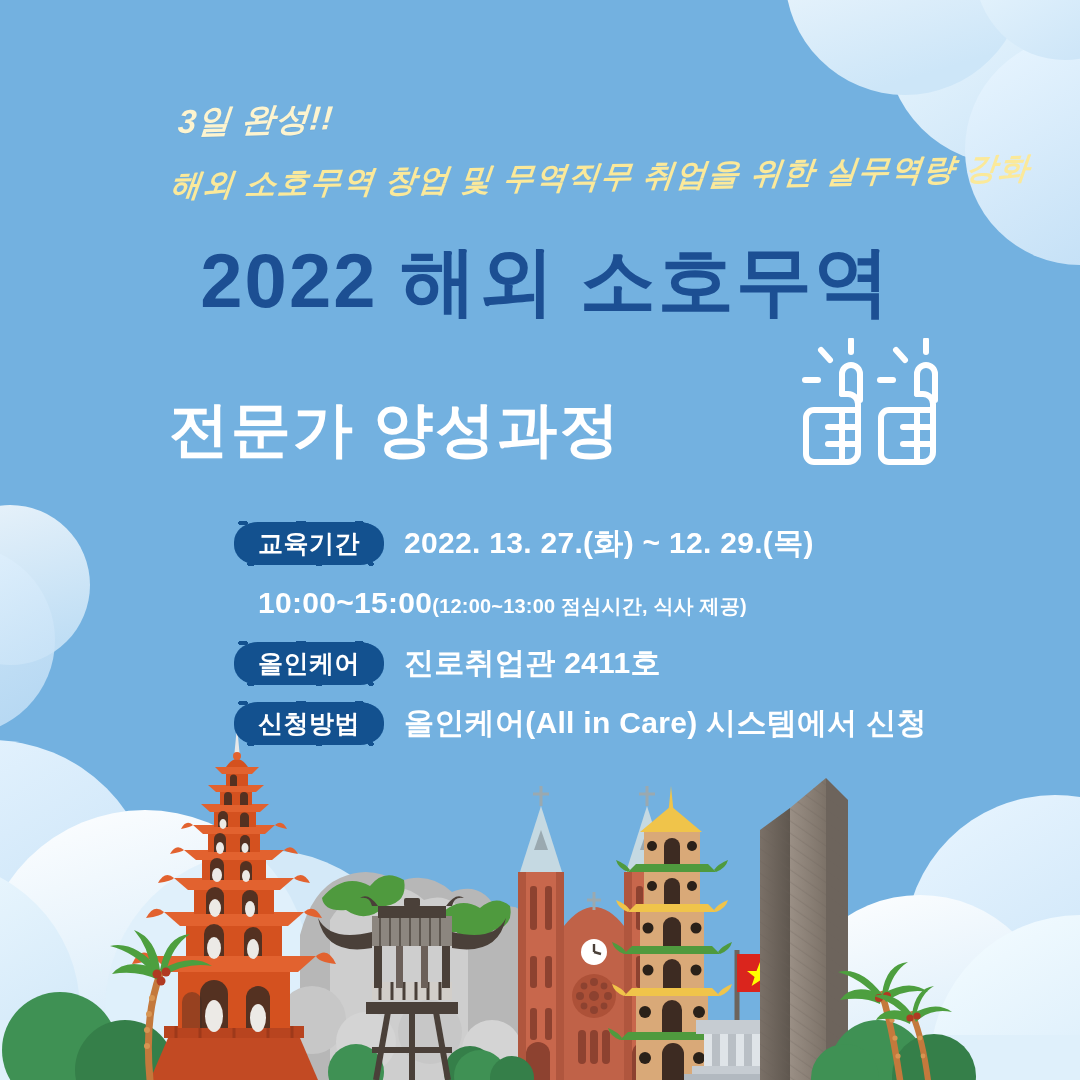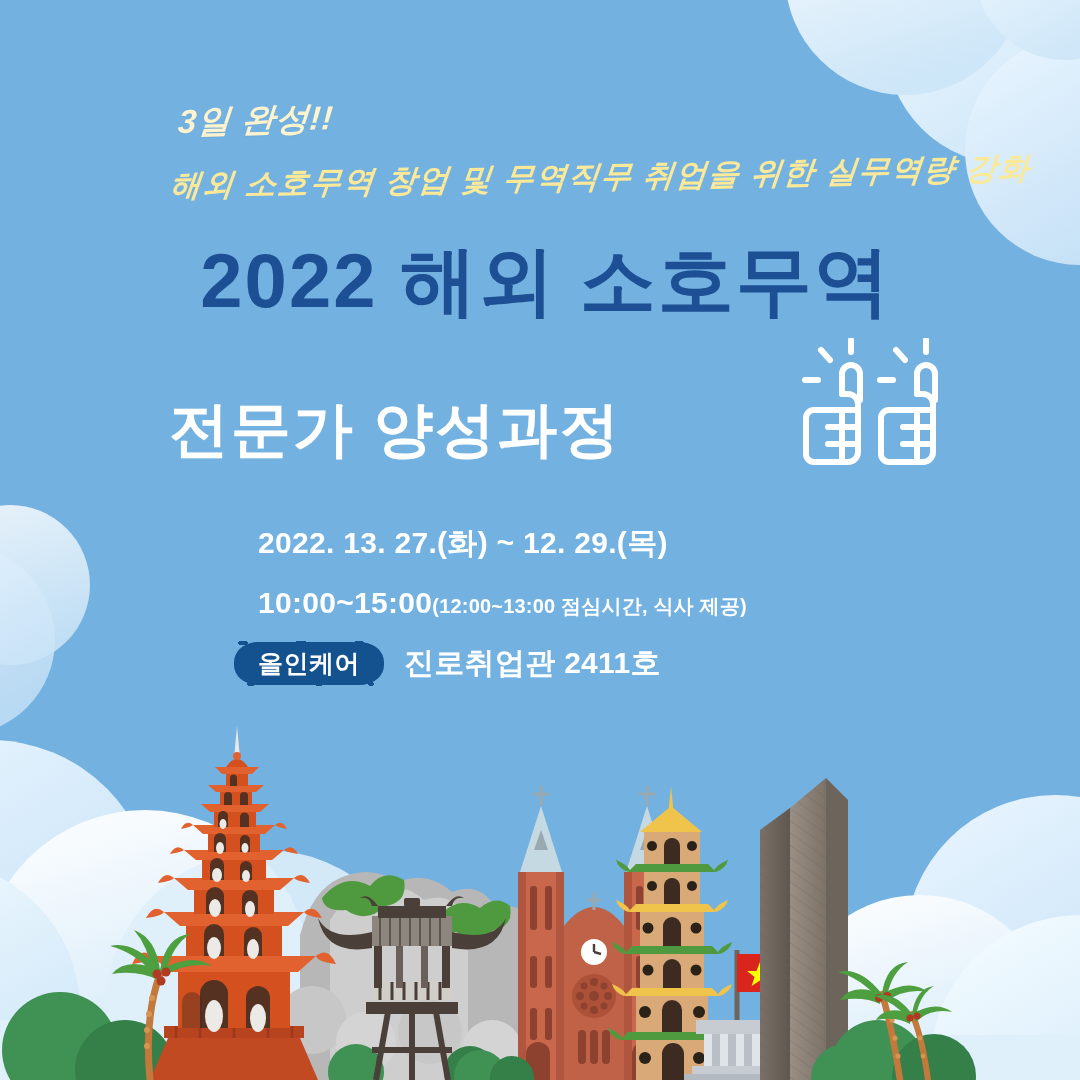--- a/index.html
+++ b/index.html
@@ -279,35 +279,40 @@
         <path d="M148 14 v-12"></path>
         <path d="M127 22 l-9 -10"></path>
         <path d="M115 42 h-13"></path>
       </g>
     </g>
   </svg>
 
   <div id="info-block">
 
     <div class="info-row">
+      <div class="badge">교육기간</div>
       <div class="info-value">2022. 13. 27.(화) ~ 12. 29.(목)</div>
     </div>
 
     <div class="info-row">
       <div class="row-flex">
         <div class="info-value">10:00~15:00</div>
         <div class="info-note">(12:00~13:00 점심시간, 식사 제공)</div>
       </div>
     </div>
 
     <div class="info-row">
       <div class="badge">올인케어</div>
       <div class="info-value">진로취업관 2411호</div>
     </div>
 
+    <div class="info-row">
+      <div class="badge">신청방법</div>
+      <div class="info-value">올인케어(All in Care) 시스템에서 신청</div>
+    </div>
   </div>
 
   <svg id="skyline" viewBox="0 0 1080 360">
     <defs>
       <linearGradient id="towerGrad" x1="0" y1="0" x2="1" y2="0">
         <stop offset="0%" stop-color="#9a8f85"></stop>
         <stop offset="100%" stop-color="#7c7268"></stop>
       </linearGradient>
       <linearGradient id="towerGradDark" x1="0" y1="0" x2="1" y2="0">
         <stop offset="0%" stop-color="#7a7067"></stop>

